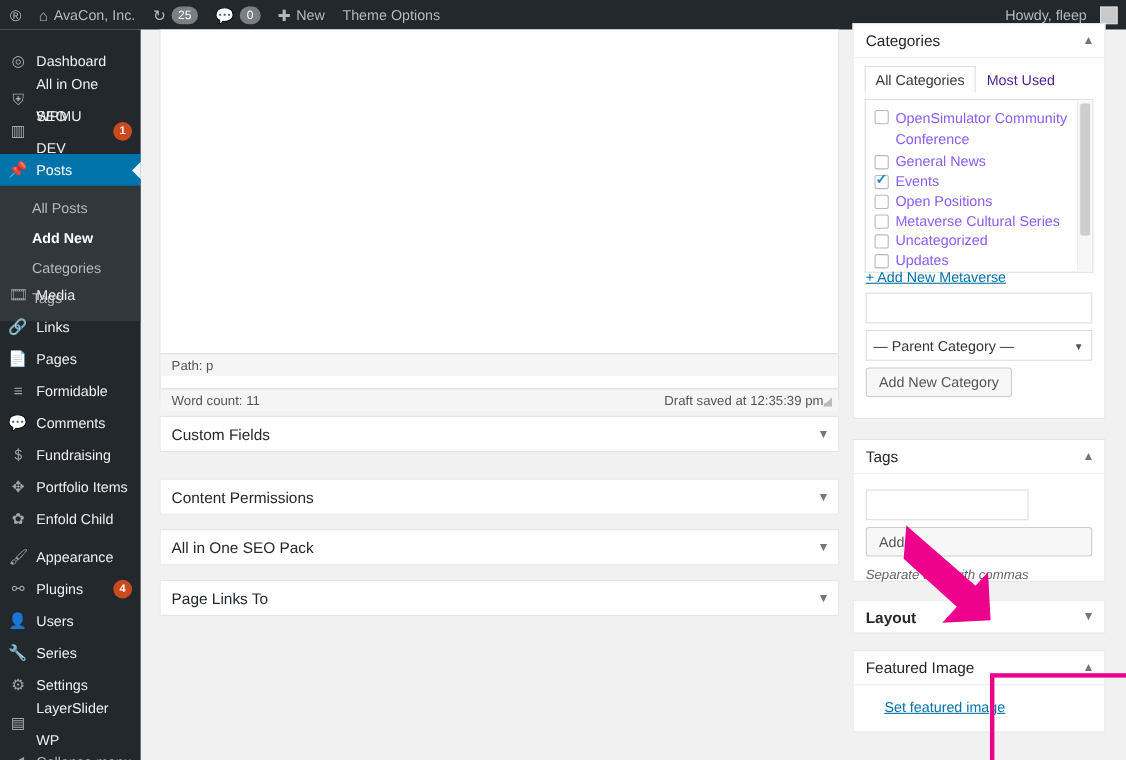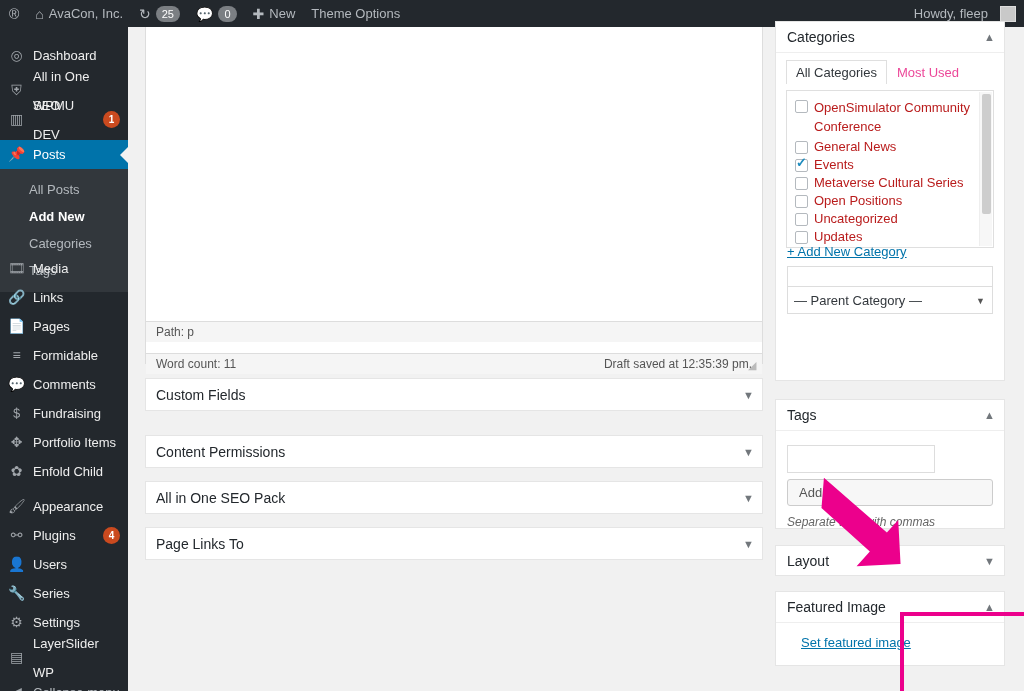--- a/index.html
+++ b/index.html
@@ -108,32 +108,32 @@
     position:absolute; left:11px; top:0; line-height:31px;
     font-size:14px; color:#23282d;
   }
   .side-head .sh-toggle {
     position:absolute; right:9px; top:0; line-height:31px;
     color:#72777c; font-size:11px;
   }
   .tabs { display:flex; gap:0; padding:7px 10px 0 10px; font-size:13px; }
   .tabs .tab {
     padding:4px 9px; border:1px solid transparent; border-bottom:none;
-    color:#ec4899; cursor:pointer;
+    color:#4c1d95; cursor:pointer;
   }
   .tabs .tab.active {
     background:#fff; border-color:#dfdfdf; color:#32373c;
     position:relative; top:0;
   }
   .cat-list {
     margin:6px 10px 0 10px; height:158px; overflow:hidden;
     border:1px solid #dfdfdf; background:#fff; padding:6px 6px 0 8px;
     position:relative;
   }
-  .cat-row { display:flex; align-items:flex-start; gap:6px; padding:1px 0 2px 0; font-size:13px; color:#b91c1c; }
+  .cat-row { display:flex; align-items:flex-start; gap:6px; padding:1px 0 2px 0; font-size:13px; color:#8b5cf6; }
   .cat-row .cb {
     width:13px; height:13px; border:1px solid #b4b9be; background:#fff;
     border-radius:2px; flex:none; margin-top:2px; position:relative;
   }
   .cat-row .cb.checked::after {
     content:"✓"; position:absolute; left:0px; top:-4px;
     font-size:13px; color:#1e8cbe; line-height:13px; font-weight:bold;
   }
   .cat-scroll {
     position:absolute; right:1px; top:1px; width:13px; bottom:1px; background:#f7f7f7;
@@ -345,78 +345,81 @@
       <div class="cat-row">
         <span class="cb"></span>
         <span>General News</span>
       </div>
       <div class="cat-row">
         <span class="cb checked"></span>
         <span>Events</span>
       </div>
       <div class="cat-row">
         <span class="cb"></span>
+        <span>Open Positions</span>
+      </div>
+      <div class="cat-row">
+        <span class="cb"></span>
         <span>Metaverse Cultural Series</span>
-      </div>
-      <div class="cat-row">
-        <span class="cb"></span>
-        <span>Open Positions</span>
       </div>
       <div class="cat-row">
         <span class="cb"></span>
         <span>Uncategorized</span>
       </div>
       <div class="cat-row">
         <span class="cb"></span>
         <span>Updates</span>
       </div>
       <div class="cat-scroll">
         <div class="thumb"></div>
       </div>
     </div>
-    <div style="position:absolute; left:11px; top:222px;" class="link-blue">+ Add New Category</div>
+    <div style="position:absolute; left:11px; top:222px;" class="link-blue">+ Add New Metaverse</div>
     <div style="position:absolute; left:11px; top:244px; width:206px;">
       <input class="text-input" value="" style="">
     </div>
-    <div style="position:absolute; left:11px; top:264px; width:206px;">
+    <div style="position:absolute; left:11px; top:278px; width:206px;">
       <div class="select-box">
         <span>— Parent Category —</span>
         <span class="caret">▼</span>
       </div>
+    </div>
+    <div style="position:absolute; left:11px; top:312px;">
+      <span class="btn-secondary">Add New Category</span>
     </div>
   </div>
 
   <div class="side-box" style="left:647px; top:372px; width:230px; height:130px;">
     <div class="side-head">
       <span class="sh-title">Tags</span>
       <span class="sh-toggle">▲</span>
     </div>
     <div class="tag-add-row" style="margin-top:14px;">
       <input class="text-input" style="width: 148px;" value="">
       <span class="btn-secondary">Add</span>
     </div>
     <div class="italic-note" style="padding:9px 11px 0 11px;">Separate tags with commas</div>
     <div style="padding:14px 11px 0 11px;">
       <span class="link-blue">Choose from the most used tags</span>
     </div>
   </div>
 
-  <div class="side-box" style="left:647px; top:518px; width:230px; height:31px;">
+  <div class="side-box" style="left:647px; top:518px; width:230px; height:31px;font-weight:bold;">
     <div class="side-head" style="border-bottom:none;">
       <span class="sh-title">Layout</span>
       <span class="sh-toggle">▼</span>
     </div>
   </div>
 
   <div class="side-box" style="left:647px; top:564px; width:230px; height:75px;">
     <div class="side-head">
       <span class="sh-title">Featured Image</span>
       <span class="sh-toggle">▲</span>
     </div>
-    <div style="padding:12px 11px 0 5px;margin-left:20px;">
+    <div style="padding:12px 11px 0 28px;">
       <span class="link-blue">Set featured image</span>
     </div>
   </div>
 
   <svg id="annot-arrow" viewBox="0 0 110 110">
     <polygon points="2,14 62,72 74,60 74,104 30,104 44,90 -2,44" fill="#ec008c" transform="translate(6,-6) rotate(-3 55 55)"></polygon>
   </svg>
   <div id="annot-box"></div>
 </div>
 

